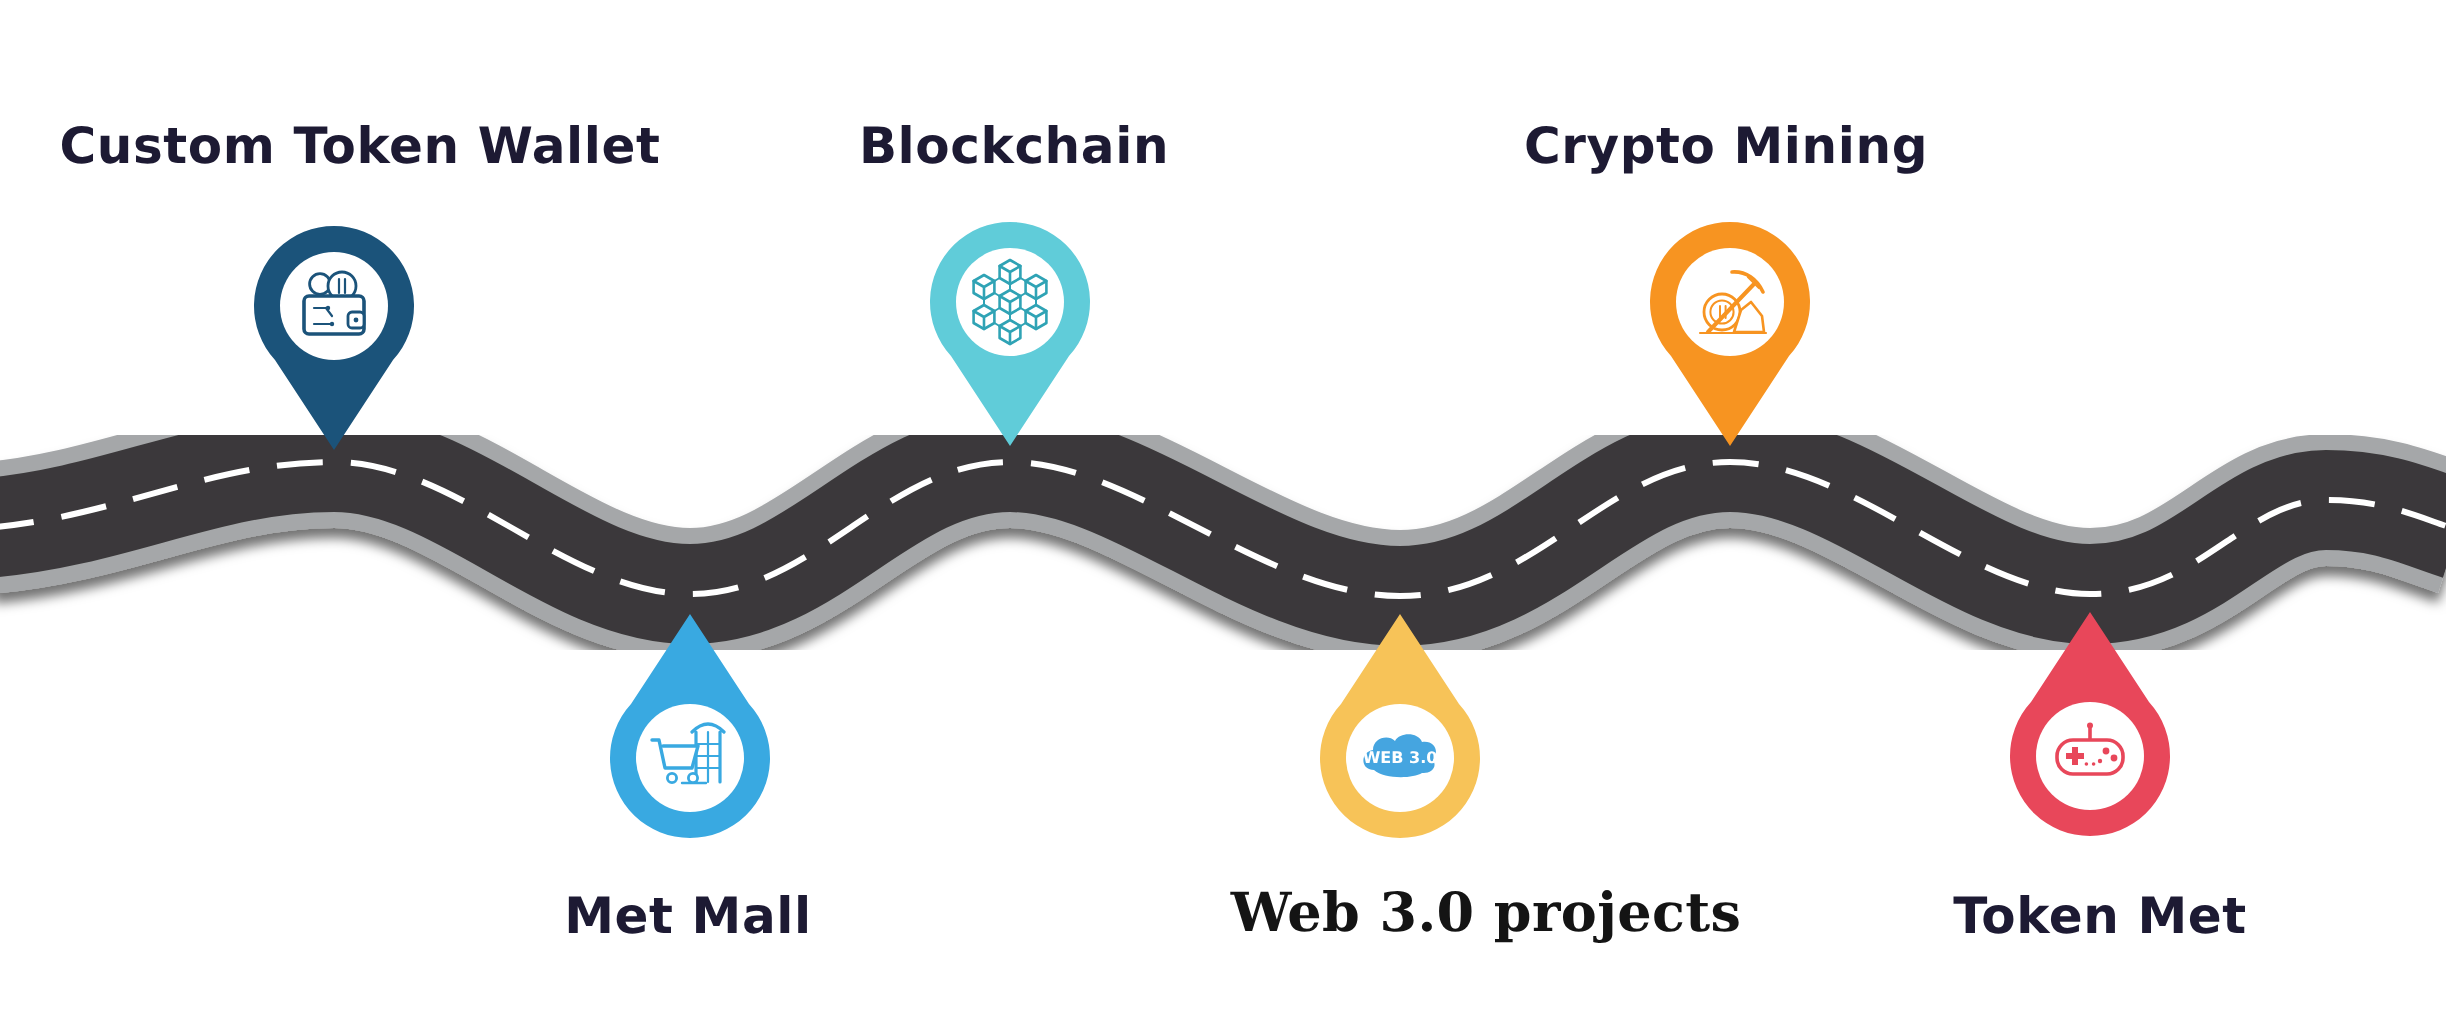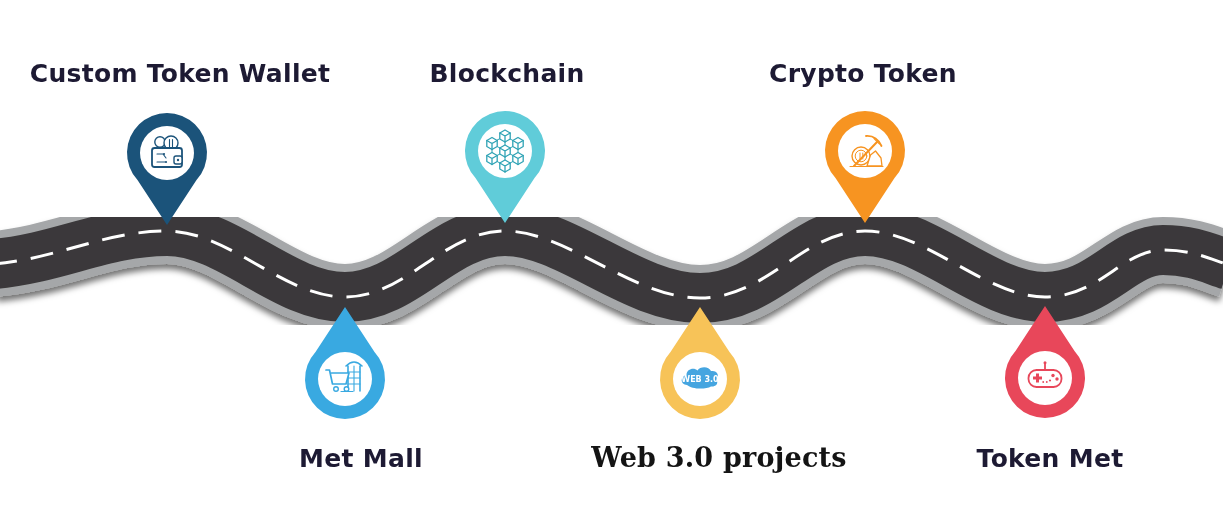--- a/index.html
+++ b/index.html
@@ -21,20 +21,21 @@
     letter-spacing: 0.3px;
     color: #1d1a33;
     white-space: nowrap;
   }
   .label.serif {
     font-family: "DejaVu Serif", serif;
     font-weight: 700;
     font-size: 27px;
     color: #141414;
     letter-spacing: 0.2px;
+    margin-left: 24px;
   }
 </style>
 </head>
 <body>
 
 <div class="stage">
 
   <svg class="road-svg" width="1223" height="509" viewBox="0 0 1223 509">
     <defs>
       <filter id="roadShadow" x="-5%" y="-20%" width="110%" height="160%">
@@ -142,18 +143,18 @@
           <circle cx="5" cy="2.5" r="1.1"></circle>
           <circle cx="-1.8" cy="4" r="0.9"></circle>
           <circle cx="1.8" cy="4" r="0.9"></circle>
         </g>
       </g>
     </g>
   </svg>
 
   <div class="label" style="left:180px; top:73px">Custom Token Wallet</div>
   <div class="label" style="left:507px; top:73px">Blockchain</div>
-  <div class="label" style="left:863px; top:73px">Crypto Token</div>
-  <div class="label" style="left:361px; top:458px">Met Mall</div>
+  <div class="label" style="left:863px; top:73px">Crypto Mining</div>
+  <div class="label" style="left:344px; top:458px">Met Mall</div>
   <div class="label serif" style="left:719px; top:457px">Web 3.0 projects</div>
   <div class="label" style="left:1050px; top:458px">Token Met</div>
 
 </div>
 
 </body></html>

